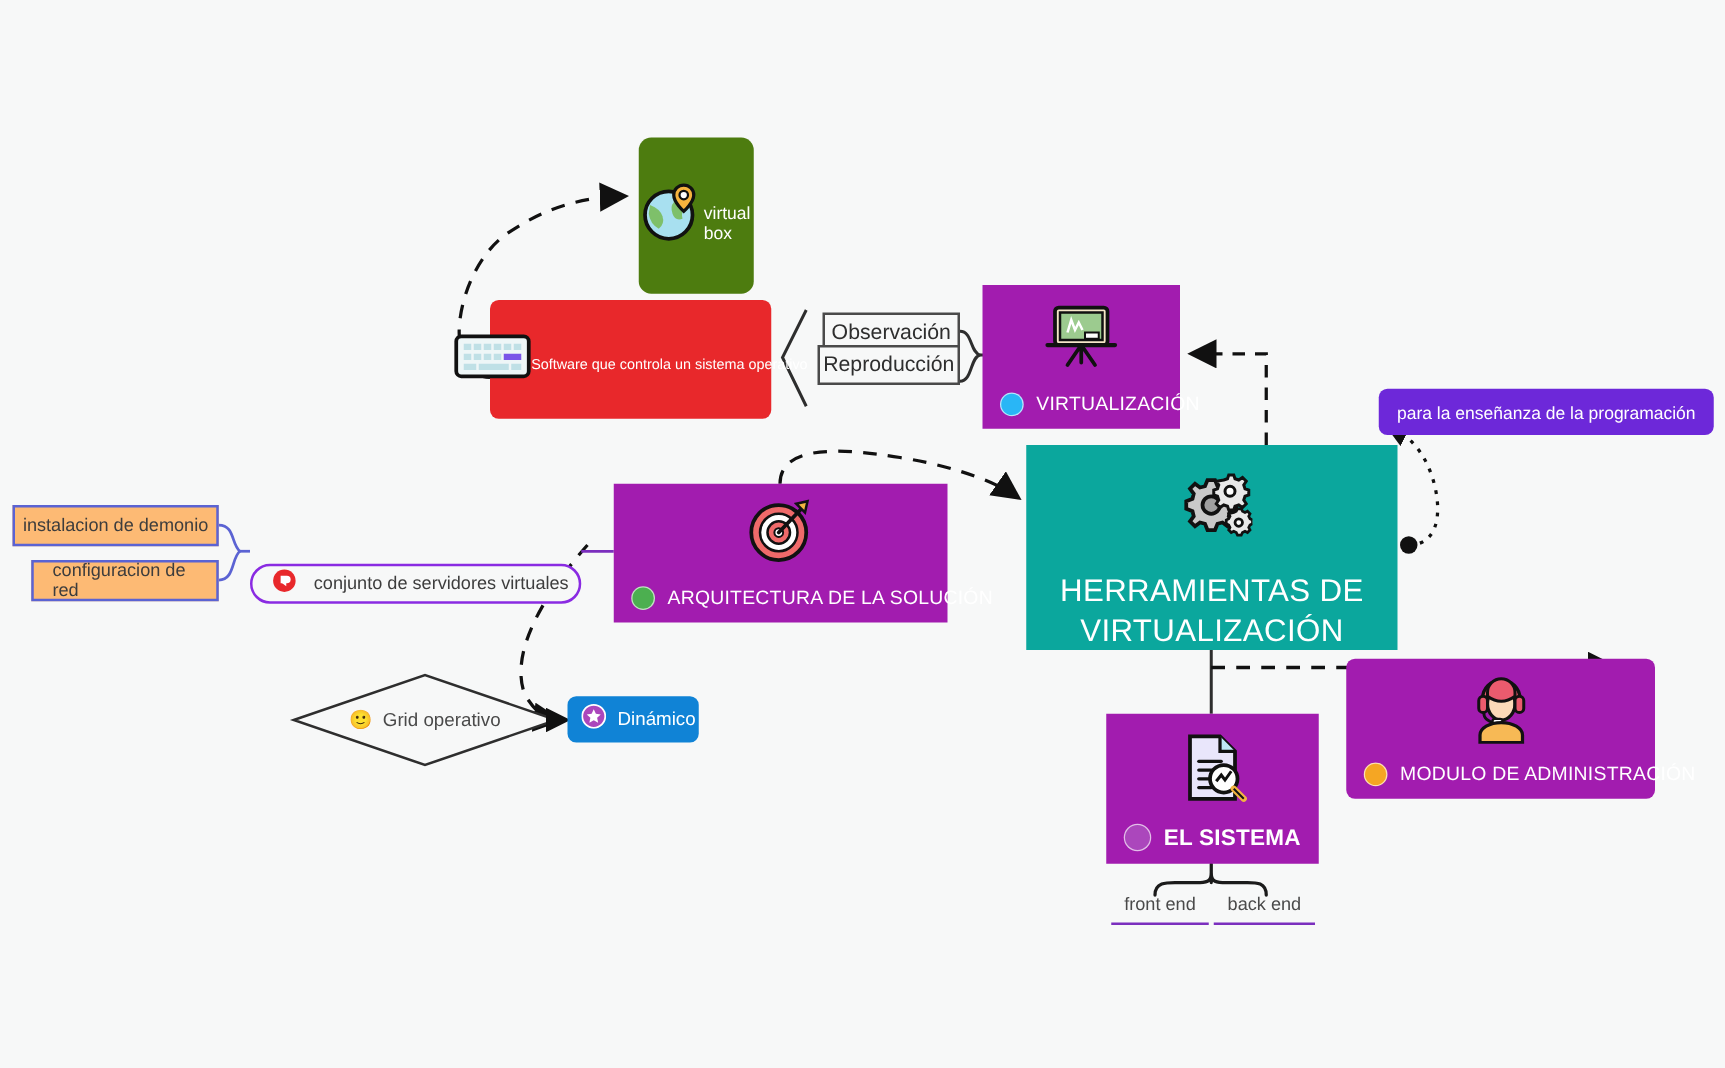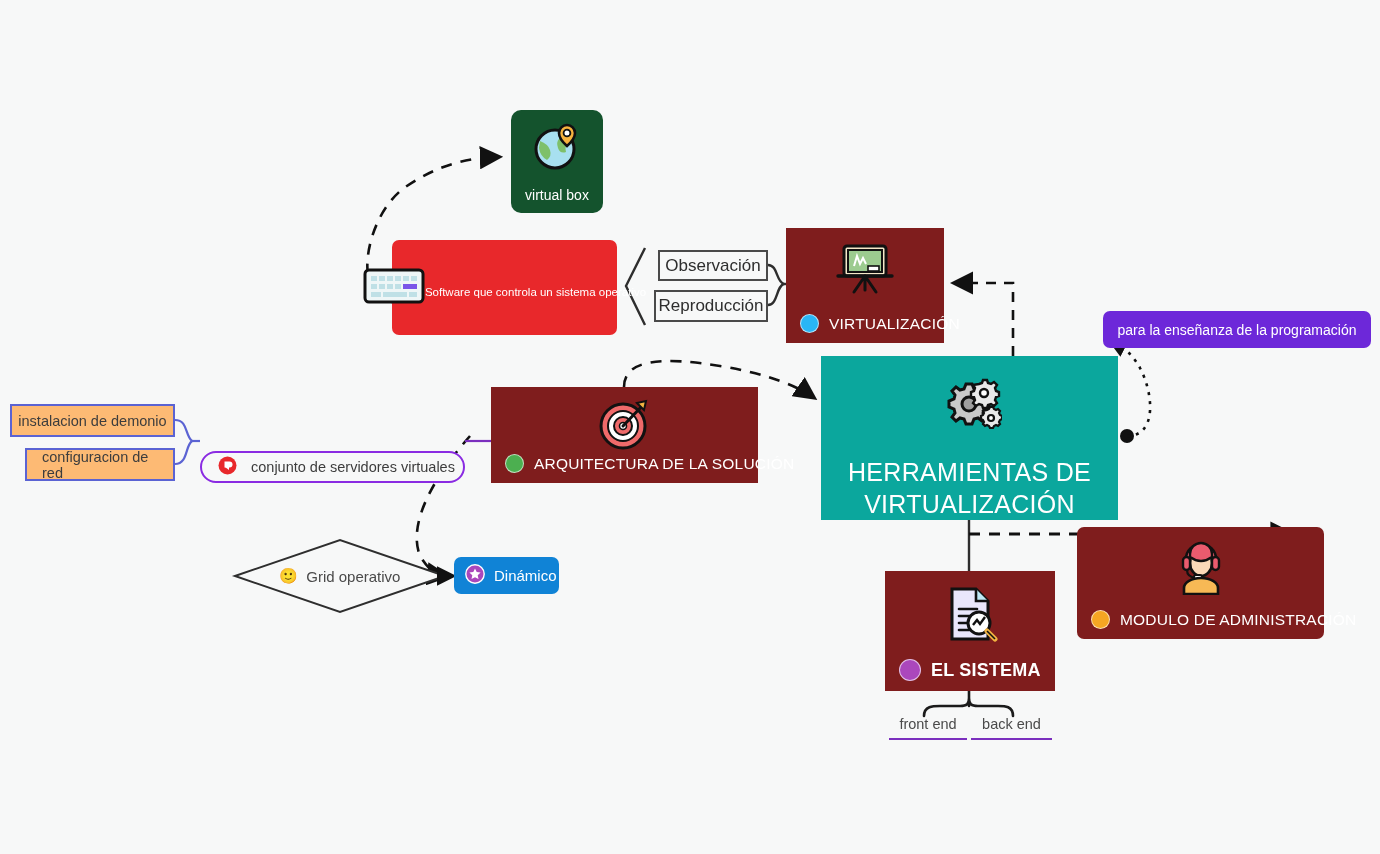--- a/index.html
+++ b/index.html
@@ -21,42 +21,42 @@
     background:#0ba79d;
     display:flex;flex-direction:column;align-items:center;justify-content:flex-start;
     padding-top:22px;
   }
   .central .title{
     color:#ffffff;font-size:25px;line-height:32px;text-align:center;
     margin-top:18px;letter-spacing:.3px;
   }
 
   
-  .bluecard{background:#7f1d1d;}
+  .bluecard{background:#a21caf;}
   .card-virtualizacion{left:786px;top:228px;width:158px;height:115px;}
-  .card-arquitectura{left:491px;top:387px;width:267px;height:96px;}
+  .card-arquitectura{left:491px;top:387px;width:267px;height:111px;}
   .card-sistema{left:885px;top:571px;width:170px;height:120px;}
   .card-modulo{left:1077px;top:527px;width:247px;height:112px;border-radius:7px;}
 
   .card-icon{position:absolute;left:0;right:0;display:flex;justify-content:center;}
   .card-label{
     position:absolute;left:0;right:0;bottom:10px;
     display:flex;align-items:center;gap:10px;
     color:#fff;padding:0 14px;box-sizing:border-box;
   }
   .dot{width:17px;height:17px;border-radius:50%;flex:0 0 auto;border:1px solid rgba(255,255,255,.65);}
   .lbl{font-size:15.5px;letter-spacing:.2px;white-space:nowrap;}
   .card-sistema .lbl{font-size:18px;font-weight:bold;}
   .card-sistema .dot{width:20px;height:20px;}
 
   
   .card-virtualbox{
-    left:511px;top:110px;width:92px;height:103px;
-    background:#14532d;border-radius:10px;
-    display:flex;flex-direction:column;align-items:center;justify-content:center;
+    left:511px;top:110px;width:92px;height:125px;
+    background:#4d7c0f;border-radius:10px;
+    display:flex;align-items:center;justify-content:center;
   }
   .card-virtualbox .vb-label{color:#fff;font-size:14px;margin-top:10px;}
 
   
   .card-red{
     left:392px;top:240px;width:225px;height:95px;
     background:#e8282b;border-radius:7px;
     display:flex;flex-direction:row;align-items:center;justify-content:center;
   }
   .card-red .red-label{color:#fff;font-size:11.5px;margin-top:9px;white-space:nowrap;}
@@ -85,21 +85,21 @@
   }
   .box-demonio{left:10px;top:404px;width:165px;height:33px;}
   .box-redcfg{left:25px;top:448px;width:150px;height:33px;padding-left:15px;}
 
   .box-gray{
     border:2px solid #4a4a4a;background:#f7f8f8;
     display:flex;align-items:center;justify-content:center;
     font-size:17px;color:#2e2e2e;box-sizing:border-box;
   }
   .box-observacion{left:658px;top:250px;width:110px;height:31px;}
-  .box-reproduccion{left:654px;top:290px;width:114px;height:32px;}
+  .box-reproduccion{left:654px;top:276px;width:114px;height:32px;}
 
   
   .diamond-wrap{left:235px;top:540px;width:210px;height:72px;}
   .diamond-label{
     position:absolute;inset:0;display:flex;align-items:center;justify-content:center;
     gap:8px;font-size:15px;color:#4a4a4a;
   }
   .emoji{font-size:15px;}
 
   

